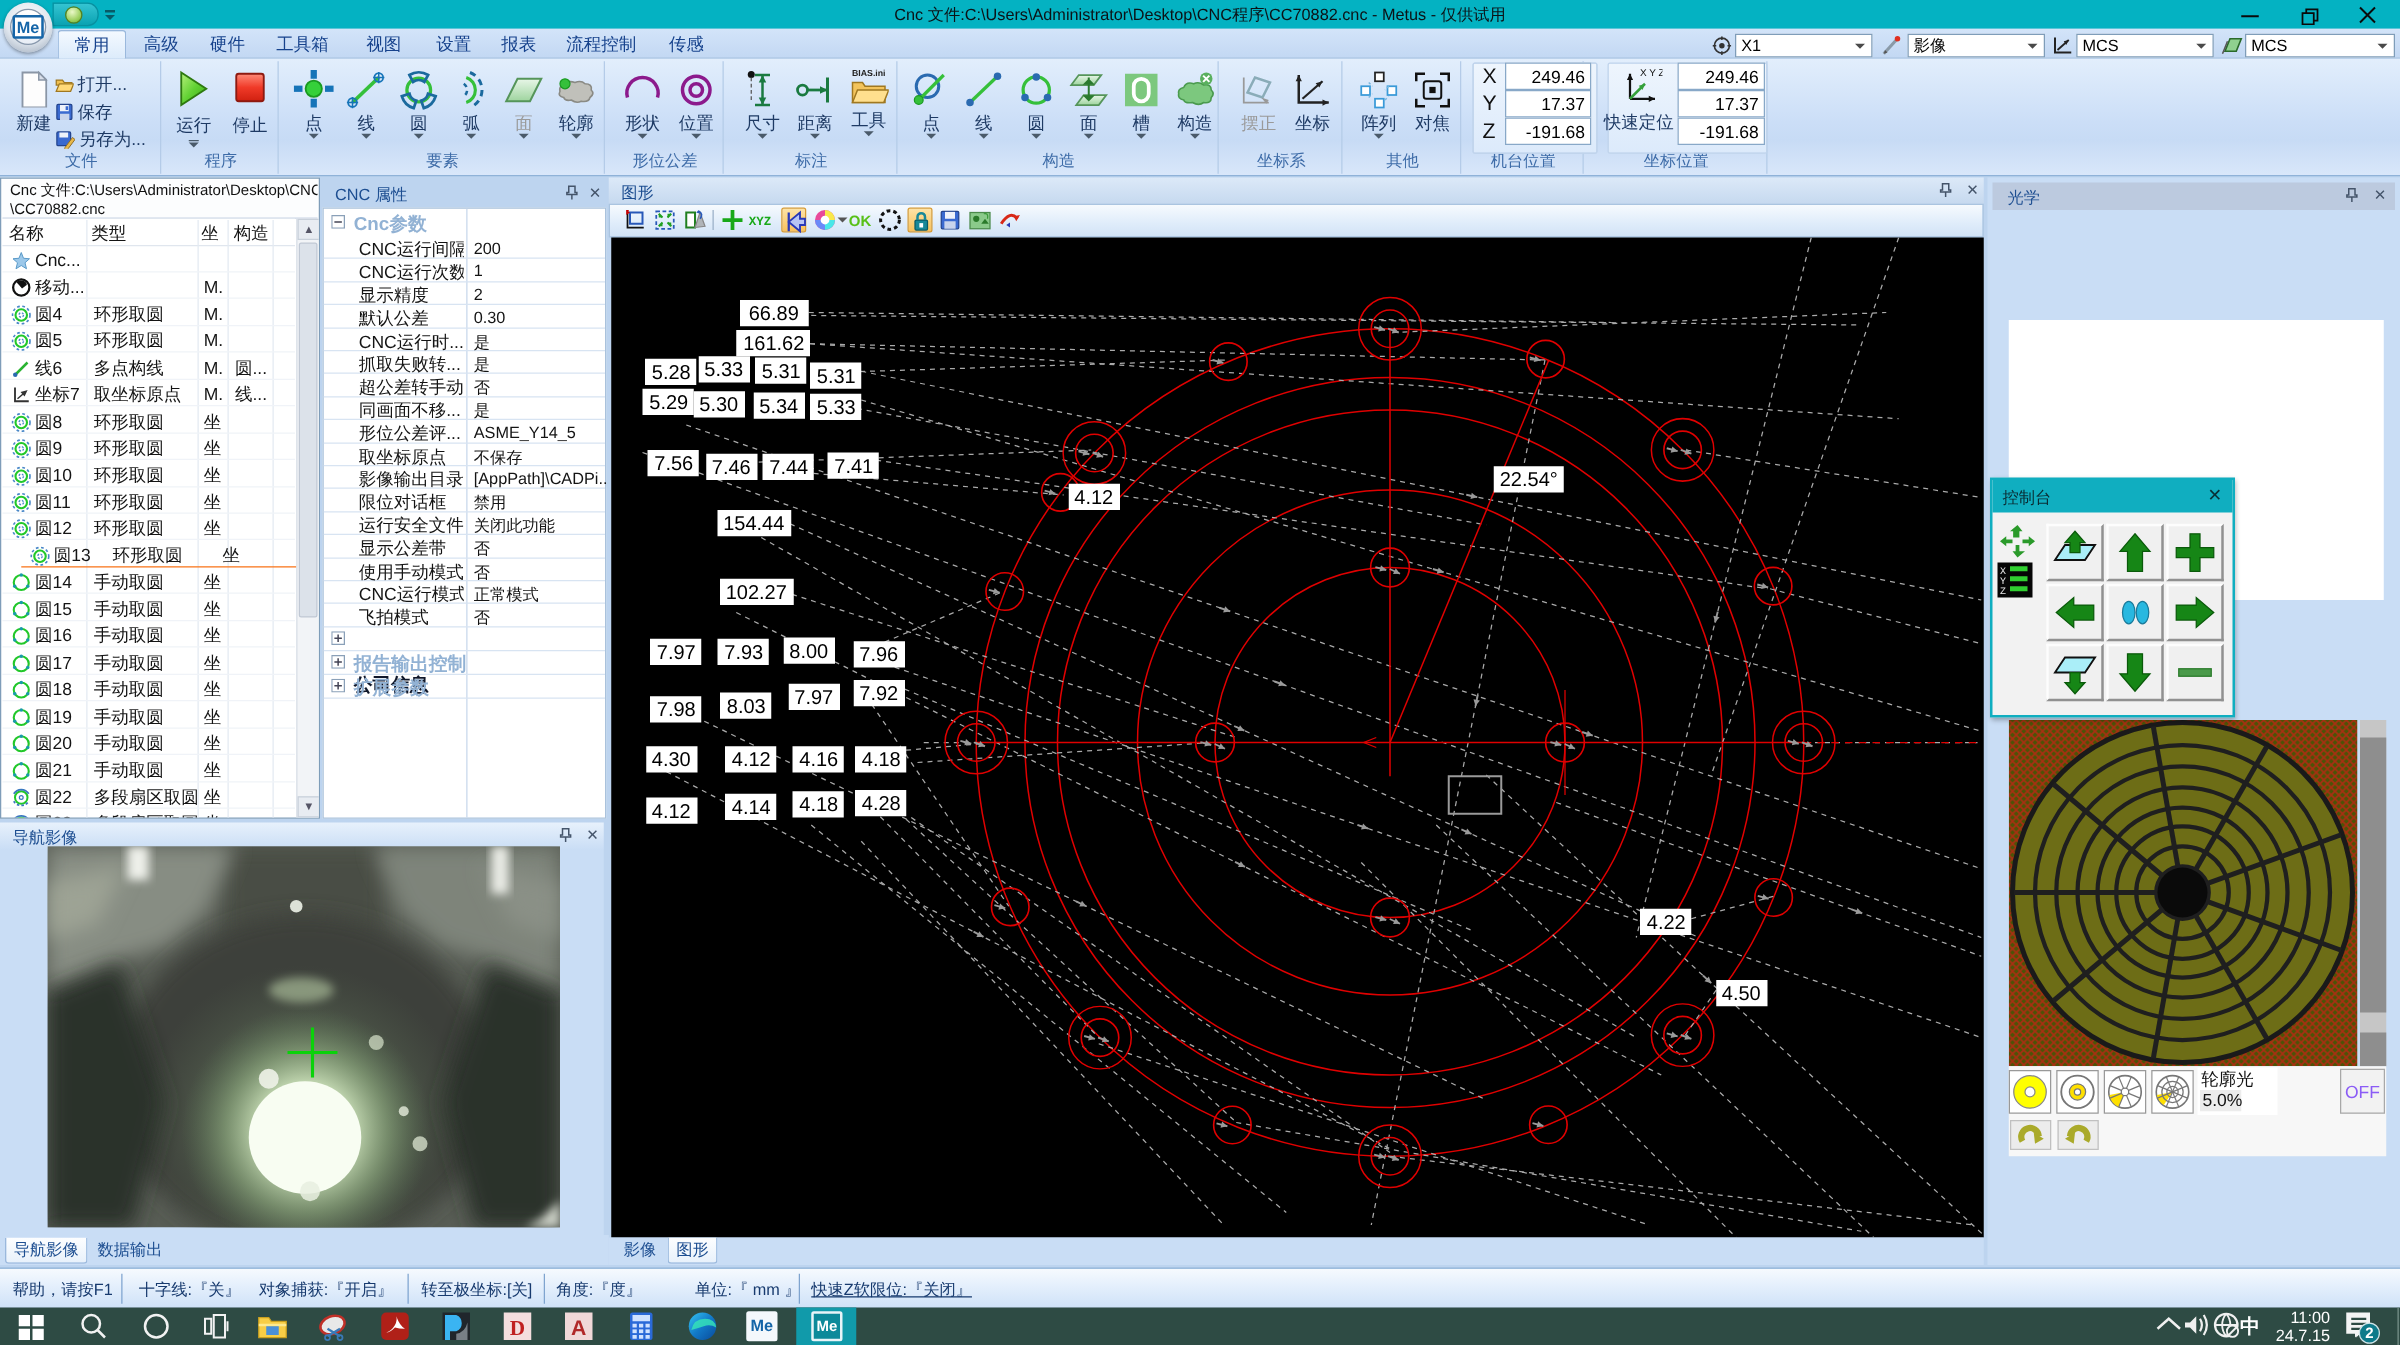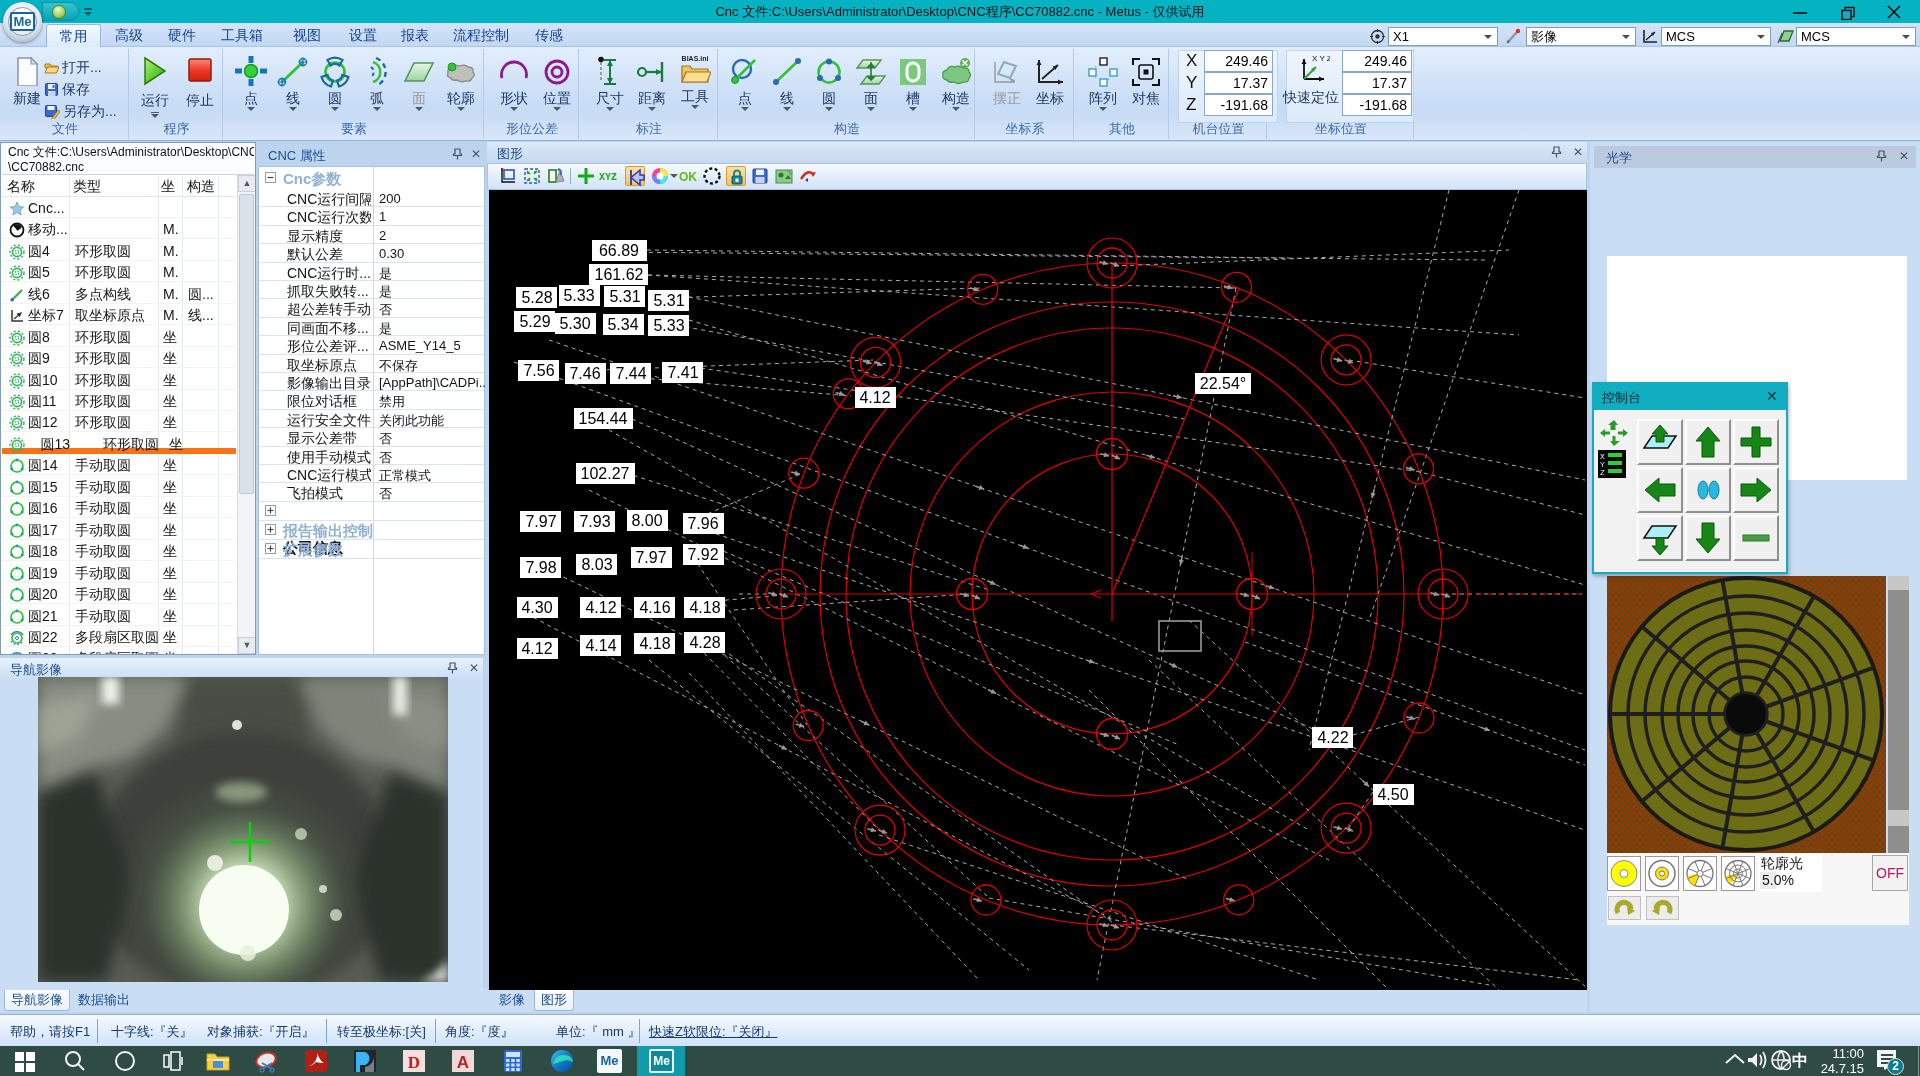--- a/index.html
+++ b/index.html
@@ -522,21 +522,21 @@
           <circle cx="8" cy="8" r="7" fill="none" stroke="#4a88c8" stroke-width="1.3" stroke-dasharray="2.2 2"></circle>
           <circle cx="8" cy="8" r="4.6" fill="none" stroke="#22c82a" stroke-width="1.7"></circle>
           <circle cx="8" cy="8" r="1.8" fill="none" stroke="#4a88c8" stroke-width="1.1" stroke-dasharray="1.5 1.2"></circle>
         </svg>
       </div>
       <div class="treecell" style="left:26px;top:3px;width:42px;">圆12</div>
       <div class="treecell" style="left:73px;top:3px;width:84px;">环形取圆</div>
       <div class="treecell" style="left:161px;top:3px;width:20px;">坐</div>
       <div class="treecell" style="left:186px;top:3px;width:30px;"></div>
     </div>
-<div class="abs" style="left:1px;top:290px;width:234px;height:21px;border-bottom:6px solid #f97316;text-align:right;">
+<div class="abs" style="left:16px;top:290px;width:234px;height:21px;border-bottom:1px solid #f97316;">
       <div style="position:absolute;left:7px;top:2px;width:16px;height:17px;">
         <svg width="16" height="16" viewBox="0 0 16 16" style="position:absolute;left:0;top:2px;">
           <circle cx="8" cy="8" r="7" fill="none" stroke="#4a88c8" stroke-width="1.3" stroke-dasharray="2.2 2"></circle>
           <circle cx="8" cy="8" r="4.6" fill="none" stroke="#22c82a" stroke-width="1.7"></circle>
           <circle cx="8" cy="8" r="1.8" fill="none" stroke="#4a88c8" stroke-width="1.1" stroke-dasharray="1.5 1.2"></circle>
         </svg>
       </div>
       <div class="treecell" style="left:26px;top:3px;width:42px;">圆13</div>
       <div class="treecell" style="left:73px;top:3px;width:84px;">环形取圆</div>
       <div class="treecell" style="left:161px;top:3px;width:20px;">坐</div>
@@ -1222,22 +1222,22 @@
       <line x1="16" y1="16.5" x2="4.0" y2="11.5" stroke="#777"></line>
       <line x1="16" y1="16.5" x2="4.0" y2="21.5" stroke="#777"></line>
       <line x1="16" y1="16.5" x2="11.0" y2="28.5" stroke="#777"></line>
       <line x1="16" y1="16.5" x2="21.0" y2="28.5" stroke="#777"></line>
       <line x1="16" y1="16.5" x2="28.0" y2="21.5" stroke="#777"></line>
       <circle cx="16" cy="16.5" r="8.5" fill="none" stroke="#777"></circle>
       <circle cx="16" cy="16.5" r="4.5" fill="none" stroke="#777"></circle>
     </svg></div>
 <div class="abs" style="left:1758px;top:854px;width:64px;height:38px;background:#fff;"></div>
 <div class="abs" style="left:1761px;top:855px;font-size:14px;color:#111;">轮廓光</div>
-<div class="abs" style="left:1760px;top:872px;width:16px;height:17px;background:#ececec;font-size:14px;color:#111;padding-left:2px;">5.0%</div>
-<div class="abs" style="left:1872px;top:855px;width:36px;height:36px;background:#f2f2f2;border:1px solid #a8a8a8;font-size:14px;color:#be185d;text-align:center;line-height:34px;">OFF</div>
+<div class="abs" style="left:1760px;top:872px;width:33px;height:17px;background:#ececec;font-size:14px;color:#111;padding-left:2px;">5.0%</div>
+<div class="abs" style="left:1872px;top:855px;width:36px;height:36px;background:#f2f2f2;border:1px solid #a8a8a8;font-size:14px;color:#8b5cf6;text-align:center;line-height:34px;">OFF</div>
 <div class="abs" style="left:1608px;top:896px;width:33px;height:24px;background:#ececec;border:1px solid #c0c0c0;"><svg width="31" height="22" viewBox="0 0 31 22">
       <path d="M9,16 a7,7 0 1 1 13,-4" fill="none" stroke="#aaaa2a" stroke-width="5"></path>
       <path d="M26,14 l-8,-5 1,9 z" fill="#aaaa2a"></path>
     </svg></div>
 <div class="abs" style="left:1646px;top:896px;width:33px;height:24px;background:#ececec;border:1px solid #c0c0c0;"><svg width="31" height="22" viewBox="0 0 31 22">
       <path d="M22,16 a7,7 0 1 0 -13,-4" fill="none" stroke="#aaaa2a" stroke-width="5"></path>
       <path d="M5,14 l8,-5 -1,9 z" fill="#aaaa2a"></path>
     </svg></div>
 <div class="abs" style="left:1592px;top:382px;width:196px;height:192px;background:#f2f2f2;border:2px solid #10aec0;box-shadow:1px 2px 4px rgba(0,0,0,.3);z-index:20;"></div>
 <div class="abs" style="left:1594px;top:384px;width:192px;height:26px;background:#10aec0;z-index:21;font-size:13px;color:#0a2a30;padding:5px 0 0 8px;">控制台</div>

